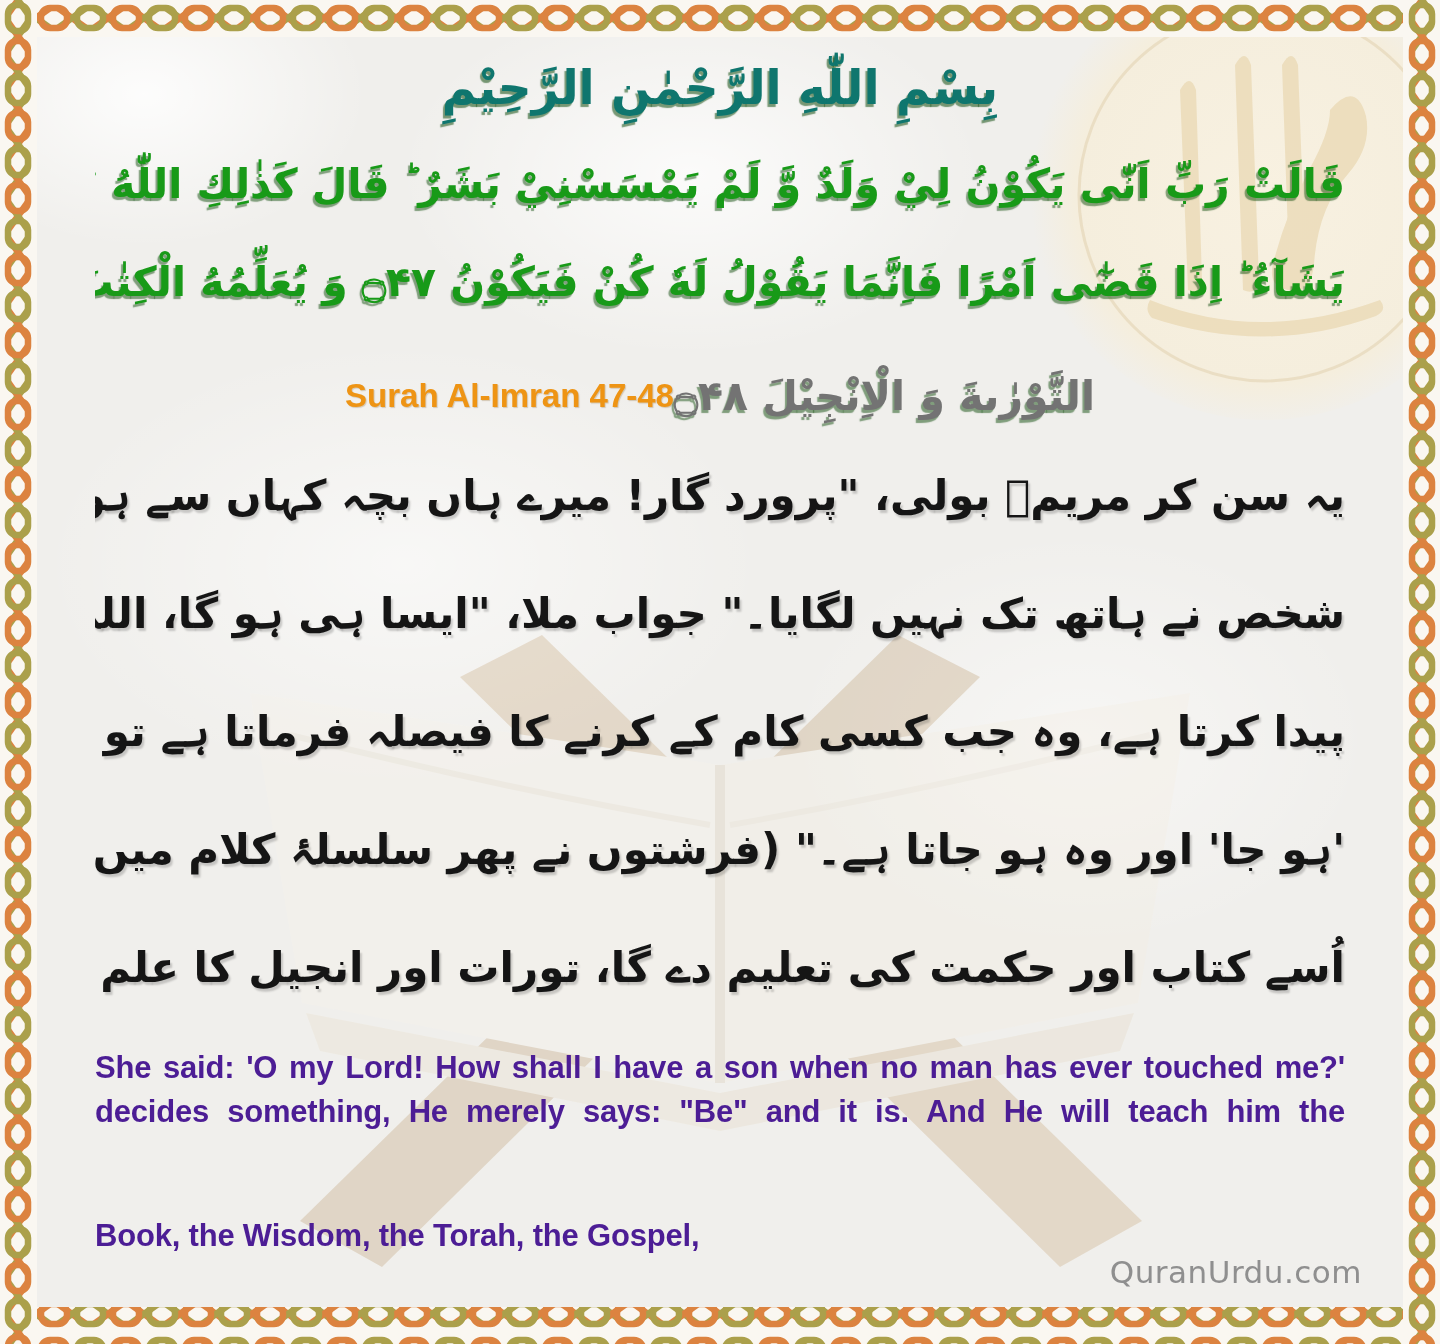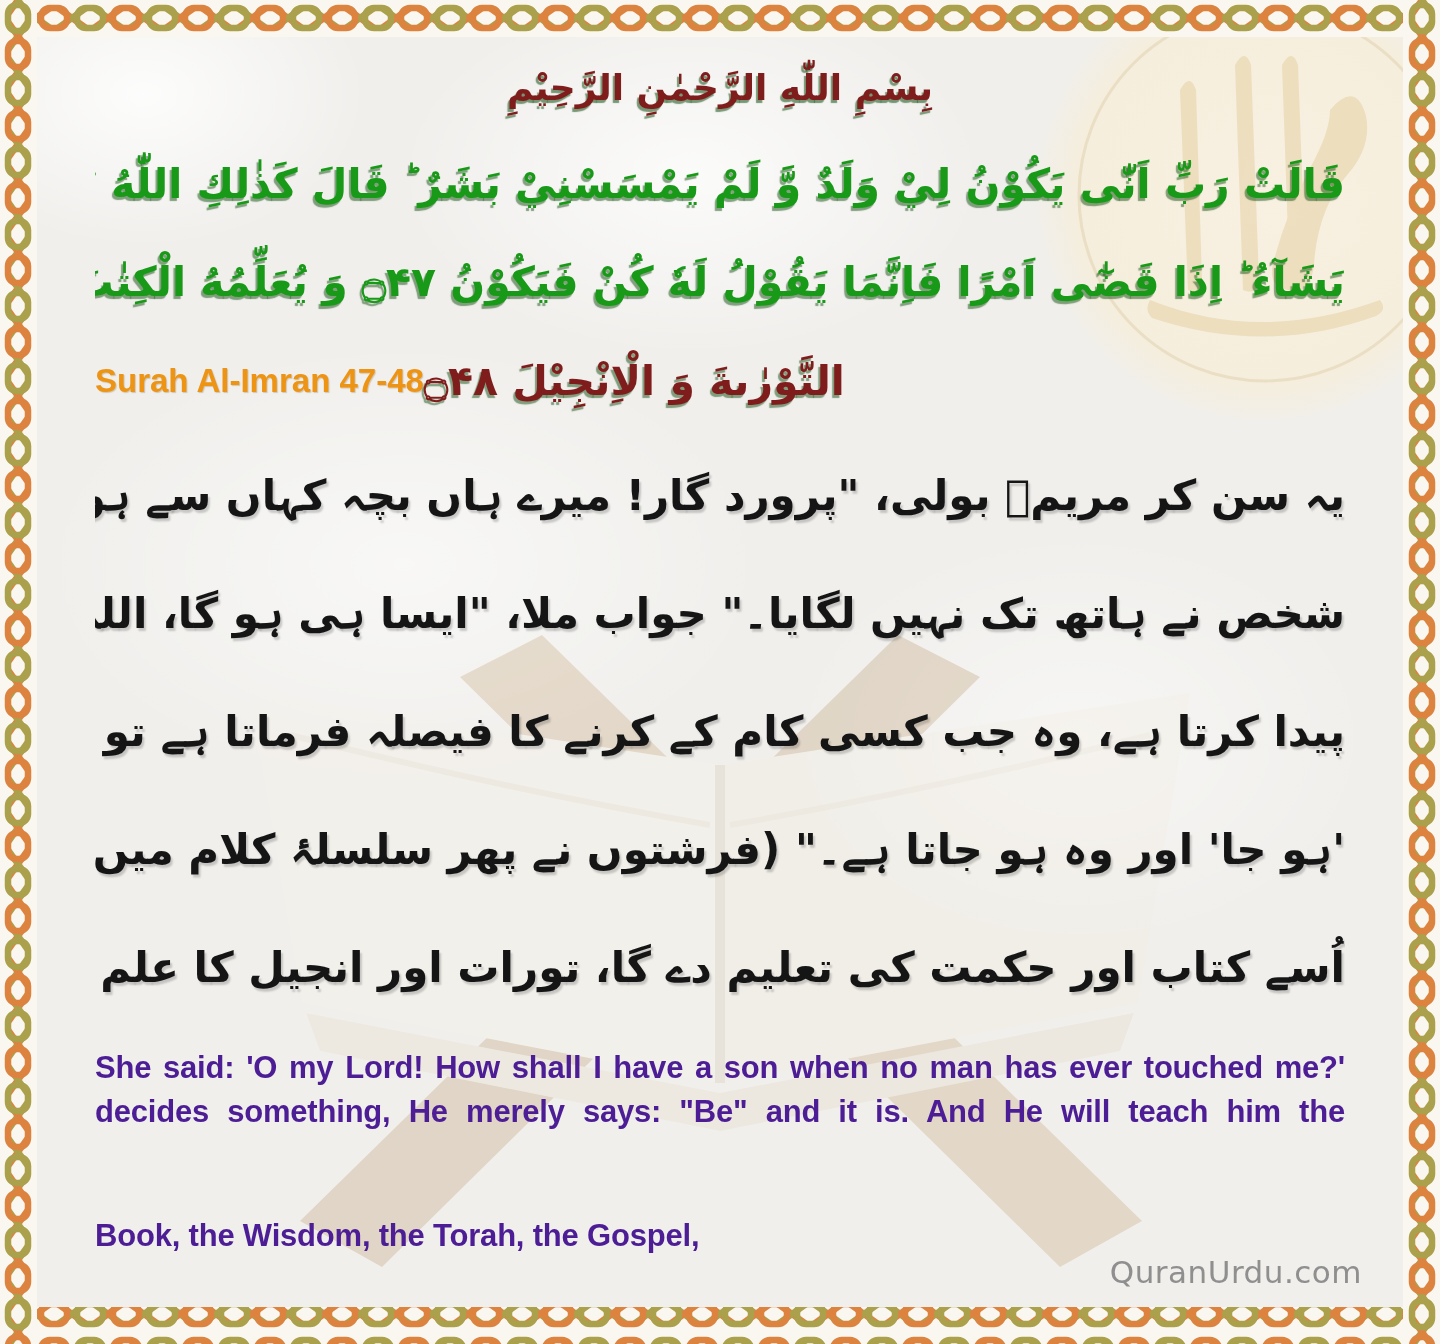--- a/index.html
+++ b/index.html
@@ -19,39 +19,39 @@
     position:absolute;left:1030px;top:-30px;width:470px;height:450px;z-index:0;
     border-radius:50%;
     background:radial-gradient(circle, #f8f1e1 0%, #f5eedd 58%, rgba(245,238,221,0) 72%);
   }
   .medallion-svg{position:absolute;inset:0;}
   .book-watermark{position:absolute;left:110px;top:615px;z-index:0;opacity:.32;}
   .frame-svg{position:absolute;inset:0;z-index:1;pointer-events:none;}
   .txt{position:absolute;left:95px;right:95px;z-index:2;}
   .bismillah{
     top:42px;height:92px;line-height:92px;text-align:center;
-    font-size:36px;font-weight:700;color:#7f1d1d;
+    font-size:47px;font-weight:700;color:#0f766e;
     text-shadow:-2px 3px 1px rgba(15,75,12,.55);
   }
   .ar{
     direction:rtl;font-size:41px;font-weight:700;color:#189a18;
     text-shadow:-2px 3px 1px rgba(15,75,12,.5);
     height:97px;line-height:97px;white-space:nowrap;overflow:hidden;
     text-align:justify;text-align-last:justify;
   }
   .ar1{top:136px;} .ar2{top:234px;}
   .label-row{
-    top:332px;height:97px;display:flex;justify-content:flex-start;align-items:center;
+    top:347px;height:97px;display:flex;justify-content:center;align-items:center;
   }
   .surah-label{
     font-family:"Liberation Sans",sans-serif;font-size:33px;font-weight:700;
     color:#ee9414;white-space:nowrap;text-shadow:1px 1px 1px rgba(120,70,0,.25);
   }
   .ar-last{
-    direction:rtl;font-size:41px;font-weight:700;color:#7f1d1d;
+    direction:rtl;font-size:41px;font-weight:700;color:#737373;
     text-shadow:-2px 3px 1px rgba(15,75,12,.5);white-space:nowrap;
   }
   .ur{
     direction:rtl;font-size:42px;font-weight:700;color:#151515;
     text-shadow:2px 3px 2px rgba(0,0,0,.18);
     height:100px;line-height:100px;white-space:nowrap;overflow:hidden;
     text-align:justify;text-align-last:justify;
   }
   .ur1{top:446px;} .ur2{top:564px;} .ur3{top:682px;} .ur4{top:800px;} .ur5{top:918px;}
   .en{

